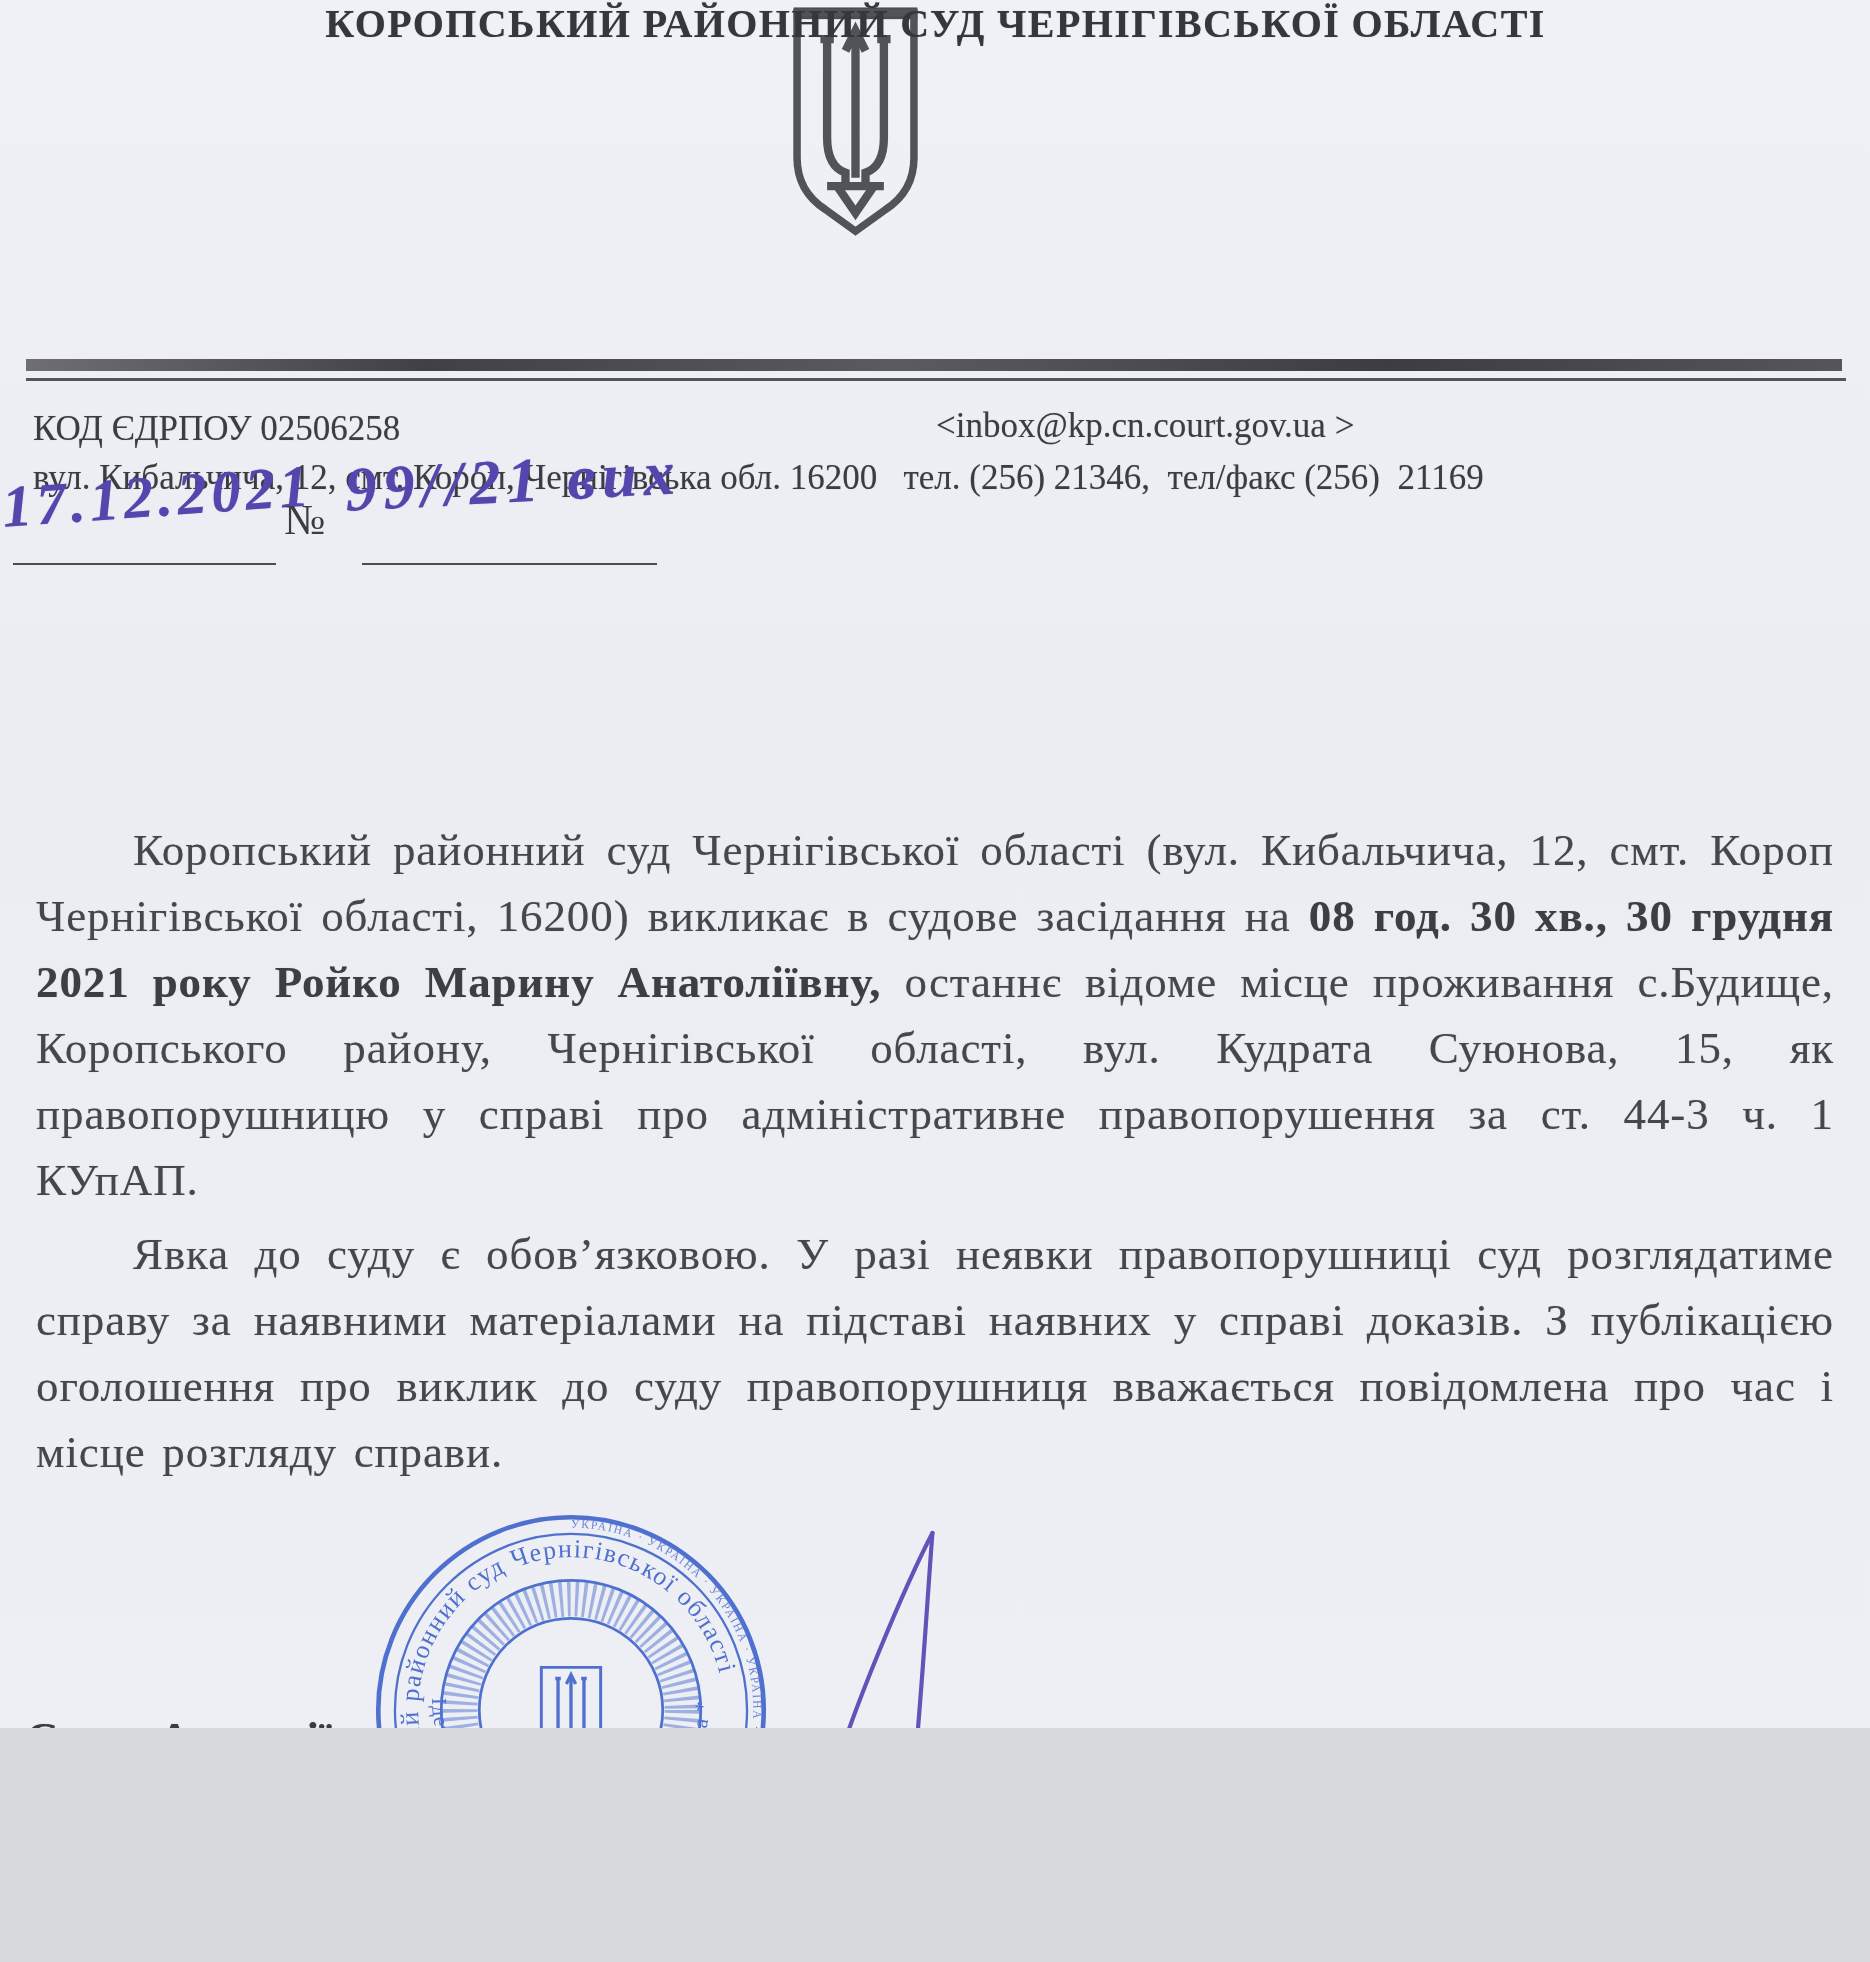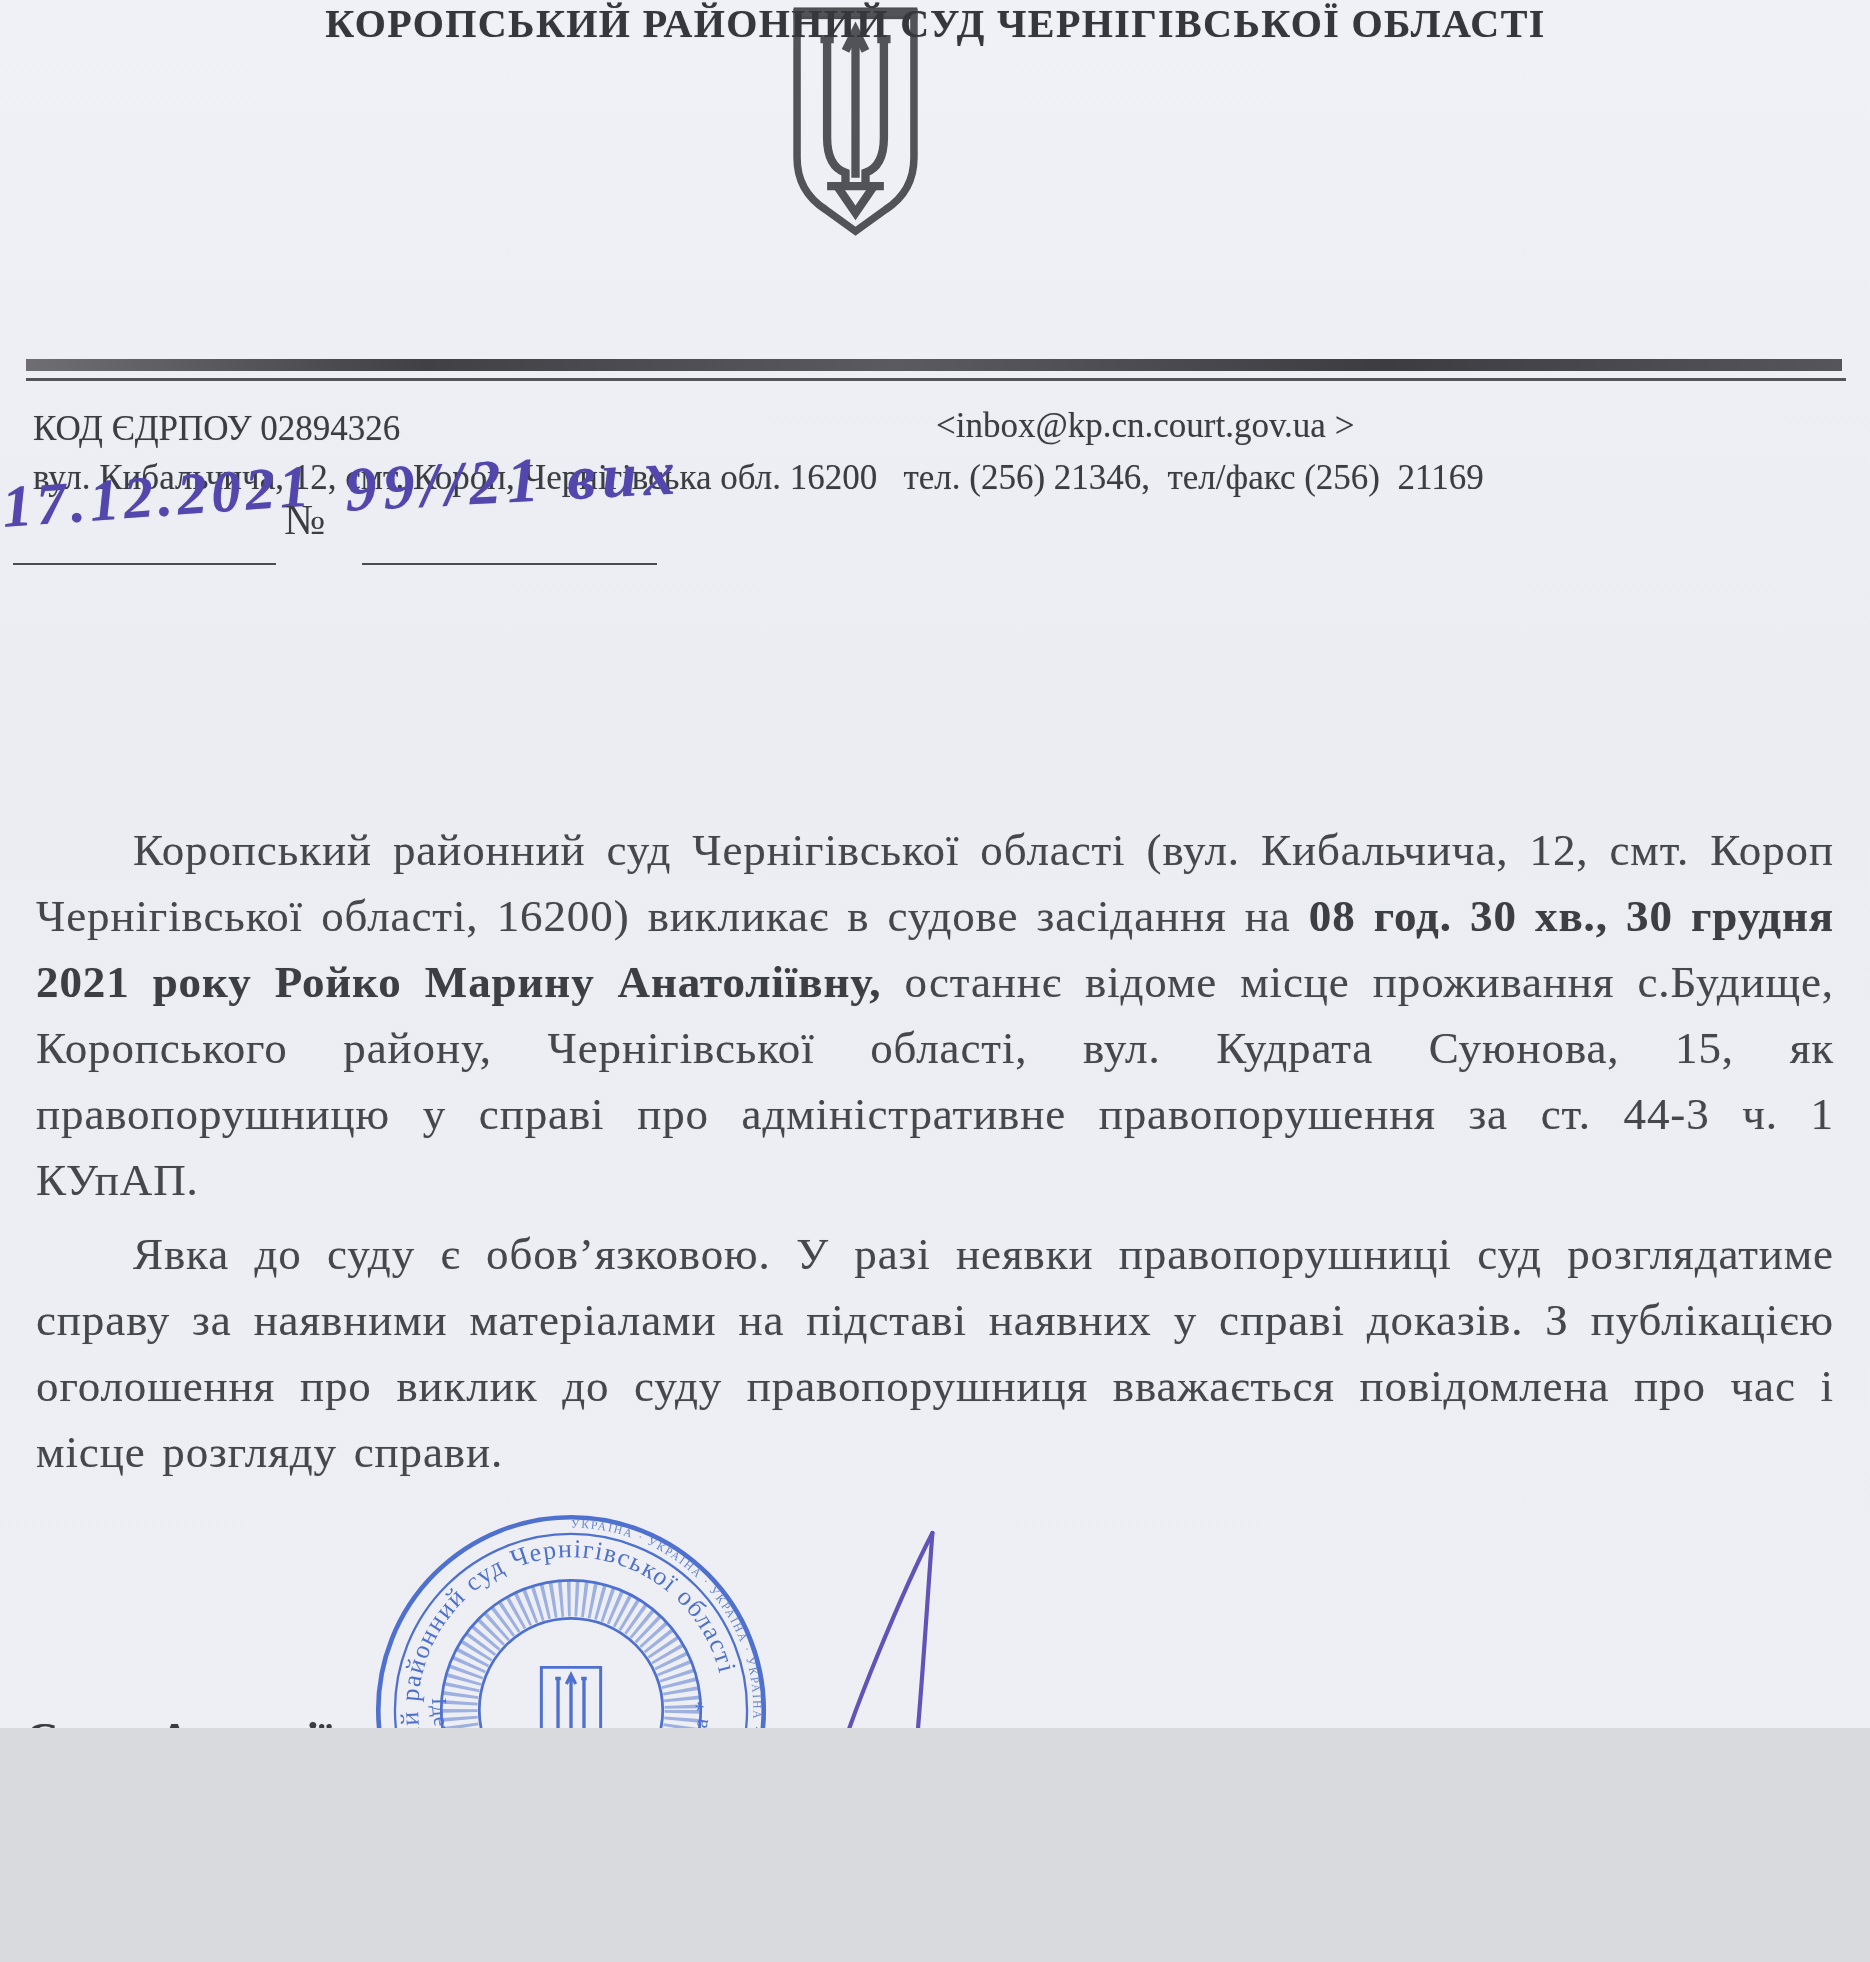--- a/index.html
+++ b/index.html
@@ -81,21 +81,21 @@
         <path d="M39 109 L50 125 L61 109"></path>
       </g>
     </g>
   </svg>
 
   <div class="abs court-name">КОРОПСЬКИЙ РАЙОННИЙ СУД ЧЕРНІГІВСЬКОЇ ОБЛАСТІ</div>
 
   <div class="abs rule-thick"></div>
   <div class="abs rule-thin"></div>
 
-  <div class="abs meta edrpou">КОД ЄДРПОУ 02894326</div>
+  <div class="abs meta edrpou">КОД ЄДРПОУ 02506258</div>
   <div class="abs meta email">&lt;inbox@kp.cn.court.gov.ua &gt;</div>
   <div class="abs meta address">вул. Кибальчича, 12, смт. Короп, Чернігівська обл. 16200   тел. (256) 21346,  тел/факс (256)  21169</div>
 
   <div class="abs handwriting hw-date">17.12.2021</div>
   <div class="abs no-sign">№</div>
   <div class="abs handwriting hw-number">99//21 вих</div>
   <div class="abs uline uline-1"></div>
   <div class="abs uline uline-2"></div>
 
 

